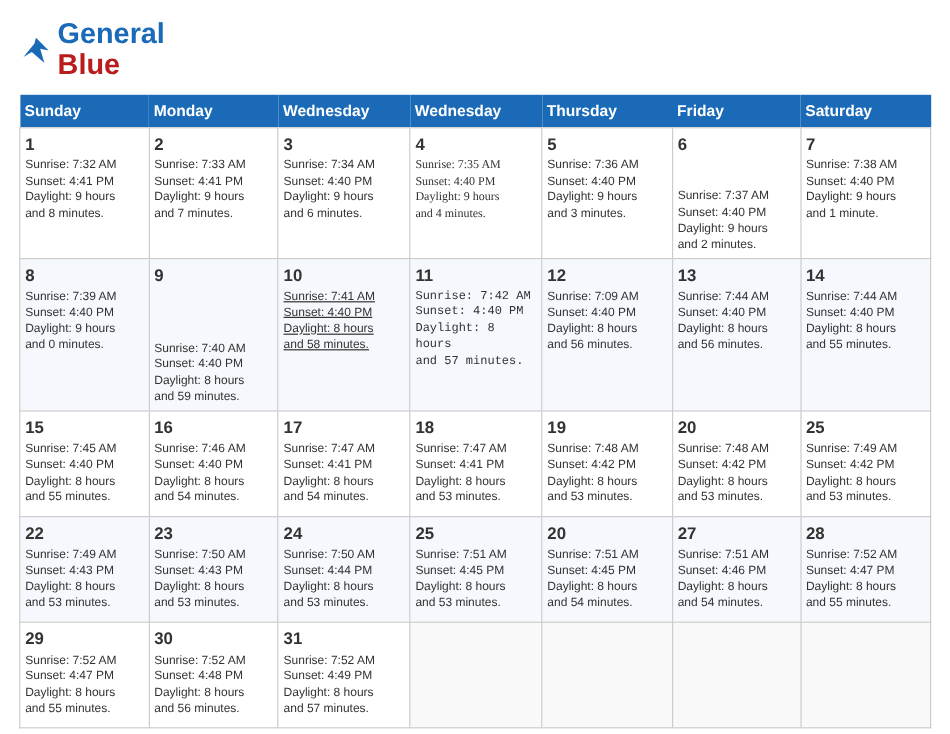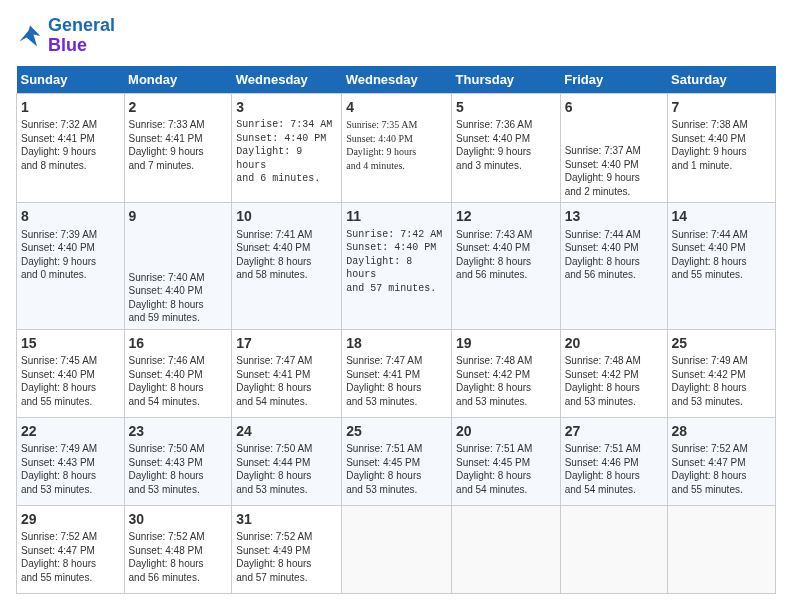--- a/index.html
+++ b/index.html
@@ -19,21 +19,21 @@
       justify-content: space-between;
       align-items: flex-start;
       margin-bottom: 10px;
     }
     .logo {
       display: flex;
       align-items: center;
       gap: 4px;
     }
     .logo-text {
-      font-size: 18px;
+      font-size: 24px;
       font-weight: bold;
       color: #333;
       line-height: 1.1;
     }
     .logo-text span {
       color: #1a6ab8;
     }
     .logo-bird {
       width: 28px;
       height: 28px;
@@ -95,21 +95,21 @@
 </head>
 <body>
 
 <div class="container">
   <div class="header">
     <div class="logo">
       <svg class="logo-bird" viewBox="0 0 40 40">
         <polygon points="20,5 35,20 25,18 30,35 15,22 5,28 18,12" fill="#1a6ab8"></polygon>
       </svg>
       <div class="logo-text">
-        <span style="color:#1a6ab8">General</span><br><span style="color:#6d28d9">Blue</span>
+        <span style="color:#1a6ab8">General</span><br><span style="color:#b91c1c">Blue</span>
       </div>
     </div>
     <div class="title-area">
       <div class="month-title"></div>
       <div class="subtitle"></div>
     </div>
   </div>
 
   <table>
     <thead>
@@ -134,21 +134,21 @@
           </td>
           <td>
             <span class="day-num">2</span>
             <div class="day-info" style="white-space: pre-line;">Sunrise: 7:33 AM
 Sunset: 4:41 PM
 Daylight: 9 hours
 and 7 minutes.</div>
           </td>
           <td>
             <span class="day-num">3</span>
-            <div class="day-info" style="white-space: pre-line; font-family: Liberation Mono, monospace;">Sunrise: 7:34 AM
+            <div class="day-info" style="white-space: pre-line;">Sunrise: 7:34 AM
 Sunset: 4:40 PM
 Daylight: 9 hours
 and 6 minutes.</div>
           </td>
           <td>
             <span class="day-num">4</span>
             <div class="day-info" style="white-space: pre-line; font-family: Liberation Serif, serif;">Sunrise: 7:35 AM
 Sunset: 4:40 PM
 Daylight: 9 hours
 and 4 minutes.</div>
@@ -185,35 +185,35 @@
           </td>
           <td>
             <span class="day-num">9</span>
             <div class="day-info" style="white-space: pre-line; margin-top: 44px;">Sunrise: 7:40 AM
 Sunset: 4:40 PM
 Daylight: 8 hours
 and 59 minutes.</div>
           </td>
           <td>
             <span class="day-num">10</span>
-            <div class="day-info" style="white-space: pre-line;">Sunrise: 7:41 AM
+            <div class="day-info" style="white-space: pre-line; text-decoration: underline;">Sunrise: 7:41 AM
 Sunset: 4:40 PM
 Daylight: 8 hours
 and 58 minutes.</div>
           </td>
           <td>
             <span class="day-num">11</span>
             <div class="day-info" style="white-space: pre-line; font-family: Liberation Mono, monospace;">Sunrise: 7:42 AM
 Sunset: 4:40 PM
 Daylight: 8 hours
 and 57 minutes.</div>
           </td>
           <td>
             <span class="day-num">12</span>
-            <div class="day-info" style="white-space: pre-line;">Sunrise: 7:43 AM
+            <div class="day-info" style="white-space: pre-line;">Sunrise: 7:09 AM
 Sunset: 4:40 PM
 Daylight: 8 hours
 and 56 minutes.</div>
           </td>
           <td>
             <span class="day-num">13</span>
             <div class="day-info" style="white-space: pre-line;">Sunrise: 7:44 AM
 Sunset: 4:40 PM
 Daylight: 8 hours
 and 56 minutes.</div>

